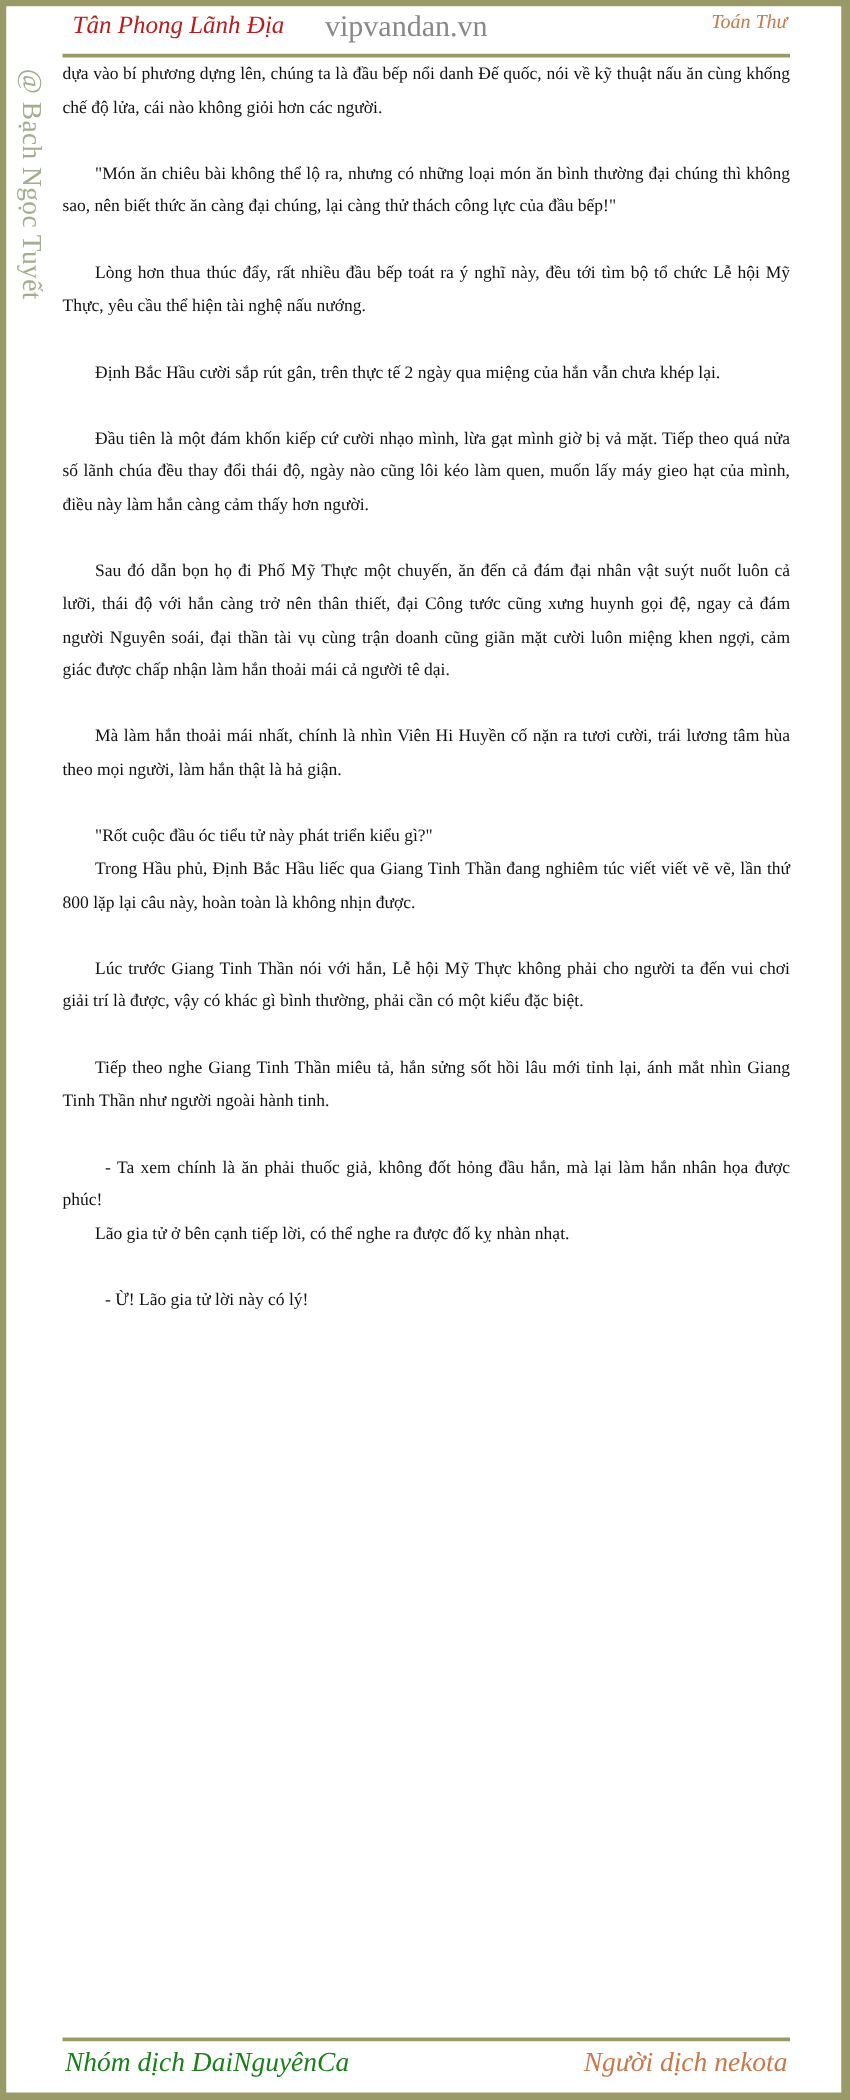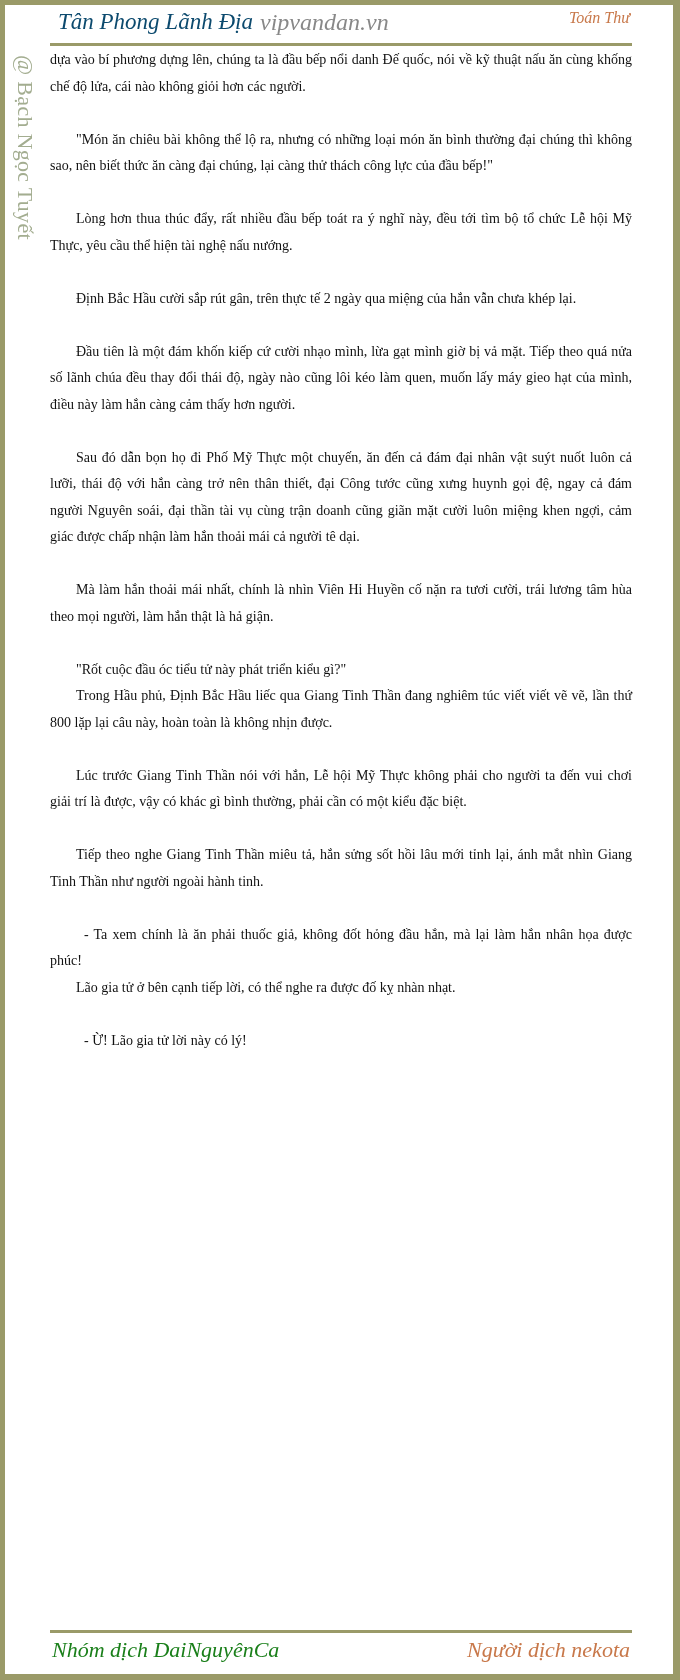--- a/index.html
+++ b/index.html
@@ -17,28 +17,28 @@
   }
   .header {
     position: absolute;
     left: 45px; top: 0;
     width: 582px; height: 38px;
     border-bottom: 3px solid #9a9a68;
   }
   .header .title {
     position: absolute; left: 8px; top: 4px;
     font-family: "Liberation Serif", serif;
-    font-style: italic; font-size: 23px;
-    color: #0c4a6e;
+    font-style: italic; font-size: 20px;
+    color: #b91c1c;
     white-space: nowrap;
   }
   .header .site {
     position: absolute; left: 210px; top: 4px;
     font-family: "Liberation Serif", serif;
-    font-style: italic; font-size: 24px;
+    font-size: 24px;
     color: #888888;
     white-space: nowrap;
   }
   .header .author {
     position: absolute; right: 2px; top: 4px;
     font-family: "Liberation Serif", serif;
     font-style: italic; font-size: 16px;
     color: #c8784a;
     white-space: nowrap;
   }

